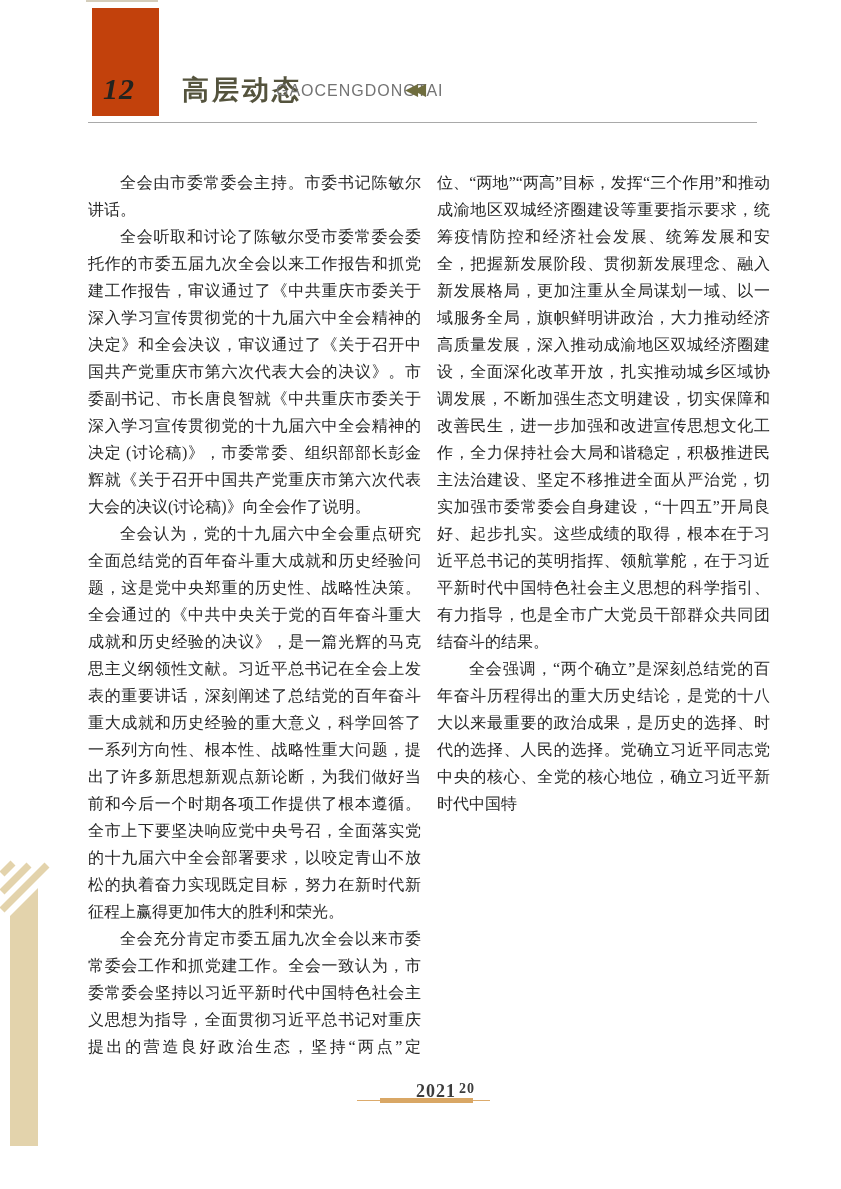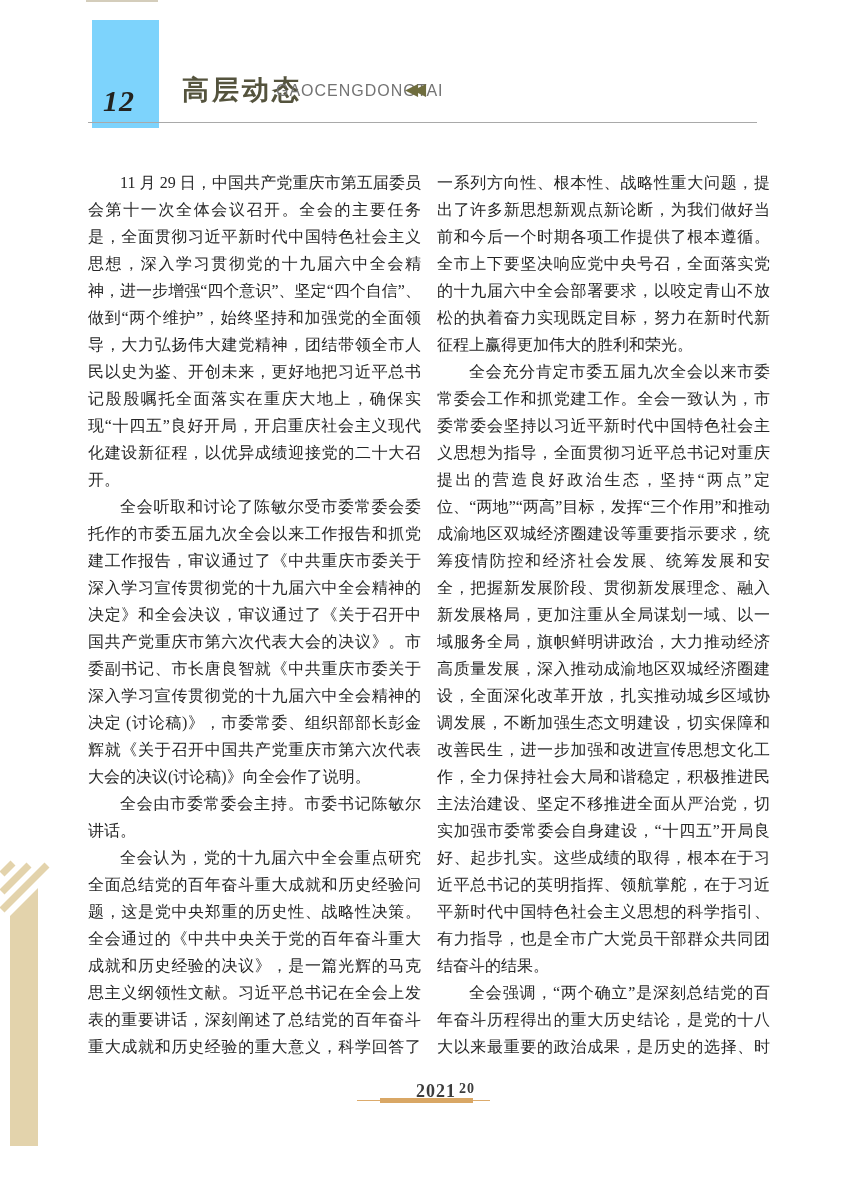--- a/index.html
+++ b/index.html
@@ -4,21 +4,21 @@
 <style>
   html,body{margin:0;padding:0;}
   body{
     width:841px;height:1189px;position:relative;overflow:hidden;
     background:#ffffff;
     font-family:"Liberation Serif","DejaVu Serif",serif;
   }
   
   .top-edge-line{position:absolute;left:86px;top:0;width:72px;height:2px;background:#d4cdbb;}
   
-  .page-num-box{position:absolute;left:92px;top:20px;width:67px;height:108px;background:#7dd3fc;}
+  .page-num-box{position:absolute;left:92px;top:8px;width:67px;height:108px;background:#c2410c;}
   .page-num{position:absolute;left:11px;bottom:10px;font-size:30px;font-weight:bold;font-style:italic;color:#23231f;letter-spacing:1px;}
   
   .header-title{position:absolute;left:182px;top:72px;font-family:"Liberation Sans","DejaVu Sans",sans-serif;font-weight:bold;font-size:27px;color:#54533d;letter-spacing:3px;white-space:nowrap;}
   .header-sub{position:absolute;left:276px;top:82px;font-family:"Liberation Sans","DejaVu Sans",sans-serif;font-size:16px;color:#737373;letter-spacing:1px;white-space:nowrap;}
   .header-arrows{position:absolute;left:405px;top:79px;font-size:17px;color:#6f6d3e;letter-spacing:-5px;white-space:nowrap;}
   .header-rule{position:absolute;left:88px;top:122px;width:669px;height:1px;background:#a9a9a9;}
   
   .article{
     position:absolute;left:88px;top:169px;width:682px;height:891px;
     column-count:2;column-gap:16px;column-fill:auto;
@@ -41,23 +41,22 @@
 
 <div class="page-num-box">
   <div class="page-num">12</div>
 </div>
 <div class="header-title">高层动态</div>
 <div class="header-sub">GAOCENGDONGTAI</div>
 <div class="header-arrows">◀◀</div>
 <div class="header-rule"></div>
 
 <div class="article">
-    <p>11 月 29 日，中国共产党重庆市第五届委员会第十一次全体会议召开。全会的主要任务是，全面贯彻习近平新时代中国特色社会主义思想，深入学习贯彻党的十九届六中全会精神，进一步增强“四个意识”、坚定“四个自信”、做到“两个维护”，始终坚持和加强党的全面领导，大力弘扬伟大建党精神，团结带领全市人民以史为鉴、开创未来，更好地把习近平总书记殷殷嘱托全面落实在重庆大地上，确保实现“十四五”良好开局，开启重庆社会主义现代化建设新征程，以优异成绩迎接党的二十大召开。</p>
+    <p>全会由市委常委会主持。市委书记陈敏尔讲话。</p>
     <p>全会听取和讨论了陈敏尔受市委常委会委托作的市委五届九次全会以来工作报告和抓党建工作报告，审议通过了《中共重庆市委关于深入学习宣传贯彻党的十九届六中全会精神的决定》和全会决议，审议通过了《关于召开中国共产党重庆市第六次代表大会的决议》。市委副书记、市长唐良智就《中共重庆市委关于深入学习宣传贯彻党的十九届六中全会精神的决定 (讨论稿)》，市委常委、组织部部长彭金辉就《关于召开中国共产党重庆市第六次代表大会的决议(讨论稿)》向全会作了说明。</p>
-    <p>全会由市委常委会主持。市委书记陈敏尔讲话。</p>
     <p>全会认为，党的十九届六中全会重点研究全面总结党的百年奋斗重大成就和历史经验问题，这是党中央郑重的历史性、战略性决策。全会通过的《中共中央关于党的百年奋斗重大成就和历史经验的决议》，是一篇光辉的马克思主义纲领性文献。习近平总书记在全会上发表的重要讲话，深刻阐述了总结党的百年奋斗重大成就和历史经验的重大意义，科学回答了一系列方向性、根本性、战略性重大问题，提出了许多新思想新观点新论断，为我们做好当前和今后一个时期各项工作提供了根本遵循。全市上下要坚决响应党中央号召，全面落实党的十九届六中全会部署要求，以咬定青山不放松的执着奋力实现既定目标，努力在新时代新征程上赢得更加伟大的胜利和荣光。</p>
     <p>全会充分肯定市委五届九次全会以来市委常委会工作和抓党建工作。全会一致认为，市委常委会坚持以习近平新时代中国特色社会主义思想为指导，全面贯彻习近平总书记对重庆提出的营造良好政治生态，坚持“两点”定位、“两地”“两高”目标，发挥“三个作用”和推动成渝地区双城经济圈建设等重要指示要求，统筹疫情防控和经济社会发展、统筹发展和安全，把握新发展阶段、贯彻新发展理念、融入新发展格局，更加注重从全局谋划一域、以一域服务全局，旗帜鲜明讲政治，大力推动经济高质量发展，深入推动成渝地区双城经济圈建设，全面深化改革开放，扎实推动城乡区域协调发展，不断加强生态文明建设，切实保障和改善民生，进一步加强和改进宣传思想文化工作，全力保持社会大局和谐稳定，积极推进民主法治建设、坚定不移推进全面从严治党，切实加强市委常委会自身建设，“十四五”开局良好、起步扎实。这些成绩的取得，根本在于习近平总书记的英明指挥、领航掌舵，在于习近平新时代中国特色社会主义思想的科学指引、有力指导，也是全市广大党员干部群众共同团结奋斗的结果。</p>
     <p>全会强调，“两个确立”是深刻总结党的百年奋斗历程得出的重大历史结论，是党的十八大以来最重要的政治成果，是历史的选择、时代的选择、人民的选择。党确立习近平同志党中央的核心、全党的核心地位，确立习近平新时代中国特</p>
   </div>
 
 <svg class="corner-decoration" viewBox="0 860 70 290" xmlns="http://www.w3.org/2000/svg" aria-hidden="true">
   <polygon points="10,916 38,888 38,1146 10,1146" fill="#e3d3ac"></polygon>
   <line x1="2" y1="910" x2="47" y2="865" stroke="#e3d3ac" stroke-width="7"></line>
   <line x1="2" y1="892" x2="29" y2="865" stroke="#e3d3ac" stroke-width="7"></line>
   <line x1="2" y1="874" x2="13" y2="863" stroke="#e3d3ac" stroke-width="7"></line>

